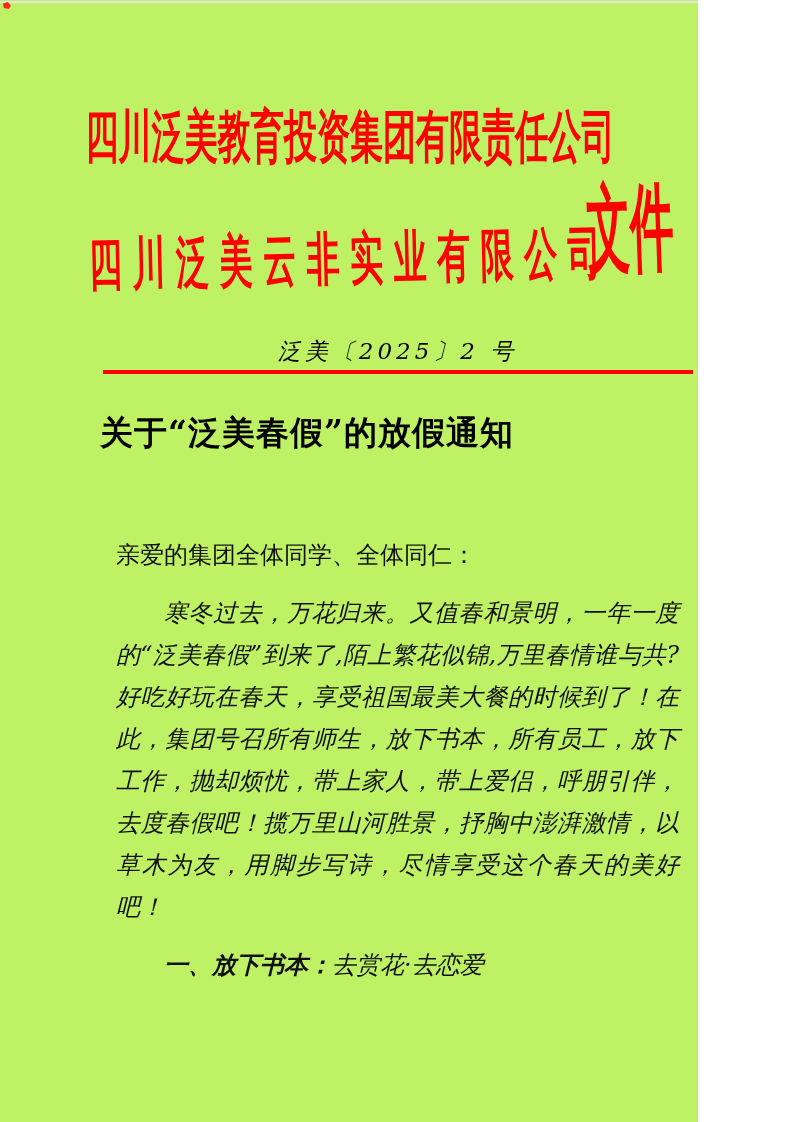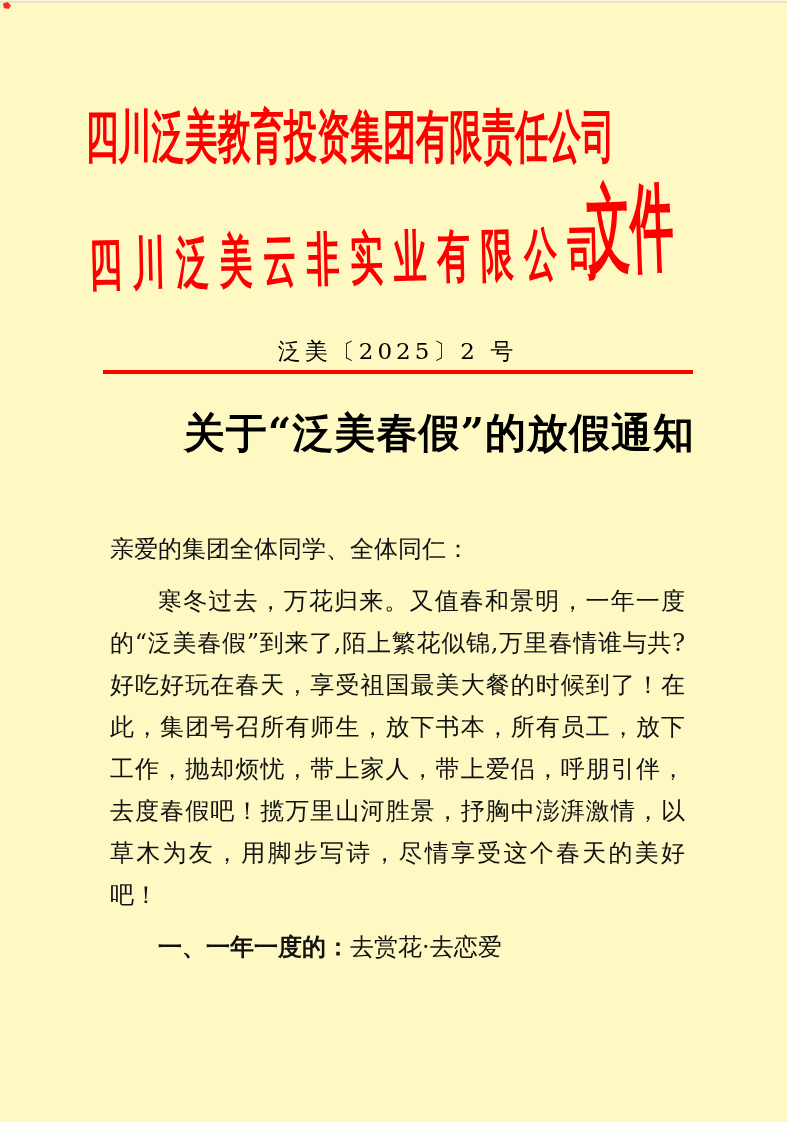--- a/index.html
+++ b/index.html
@@ -4,22 +4,22 @@
 <style>
   html, body { margin: 0; padding: 0; }
   body {
     width: 793px; height: 1122px;
     background: #ffffff;
     font-family: "DejaVu Serif", "Liberation Serif", serif;
     color: #111111;
   }
   .page {
     position: relative;
-    width: 787px; height: 1122px;
-    background: #fef9c3;
+    width: 698px; height: 1122px;
+    background: #bef264;
     overflow: hidden;
   }
   
   .scan-edge {
     position: absolute; top: 1px; left: 0; width: 793px; height: 2px;
     background: #e3e3e3;
   }
   
   .scan-artifact {
     position: absolute; top: 2px; left: 3px; width: 8px; height: 7px;
@@ -57,38 +57,39 @@
     display: inline-block; white-space: nowrap;
     transform: scaleX(0.45); transform-origin: center;
     font-weight: bold; font-size: 96px; line-height: 100px;
     color: #ff0000;
   }
   .doc-number {
     position: absolute; top: 336px; left: 100px; width: 595px;
     text-align: center;
     font-size: 23px; line-height: 30px; letter-spacing: 4px;
     color: #000000;
+    font-style: italic;
   }
   .red-rule {
     position: absolute; top: 370px; left: 103px; width: 590px; height: 4px;
     background: #ff0000;
   }
   .doc-title {
     position: absolute; top: 412px; left: 100px; width: 595px;
-    text-align: right;
-    font-weight: bold; font-size: 41px; line-height: 42px; letter-spacing: 1px;
+    text-align: left;
+    font-weight: bold; font-size: 33px; line-height: 42px; letter-spacing: 1px;
     color: #000000;
   }
   .body-text {
     position: absolute; top: 518px; left: 100px; width: 595px;
     font-size: 24px; line-height: 42px;
     text-align: justify;
   }
-  .body-text p { margin: 10px; }
-  .indent { text-indent: 2em; }
+  .body-text p { margin: 16px; }
+  .indent { text-indent: 2em; font-style: italic; }
   .sec-label {
     font-family: "DejaVu Sans", "Liberation Sans", sans-serif;
     font-weight: bold;
   }
 </style>
 </head>
 <body>
 
 <div class="page">
 
@@ -109,16 +110,16 @@
 
   <div class="doc-number">泛美〔2025〕2 号</div>
 
   <div class="red-rule"></div>
 
   <div class="doc-title">关于“泛美春假”的放假通知</div>
 
   <div class="body-text">
     <p>亲爱的集团全体同学、全体同仁：</p>
     <p class="indent">寒冬过去，万花归来。又值春和景明，一年一度的“泛美春假”到来了,陌上繁花似锦,万里春情谁与共? 好吃好玩在春天，享受祖国最美大餐的时候到了！在此，集团号召所有师生，放下书本，所有员工，放下工作，抛却烦忧，带上家人，带上爱侣，呼朋引伴，去度春假吧！揽万里山河胜景，抒胸中澎湃激情，以草木为友，用脚步写诗，尽情享受这个春天的美好吧！</p>
-    <p class="indent"><span class="sec-label">一、一年一度的：</span><span>去赏花·去恋爱</span></p>
+    <p class="indent"><span class="sec-label">一、放下书本：</span><span>去赏花·去恋爱</span></p>
   </div>
 
 </div>
 
 </body></html>

